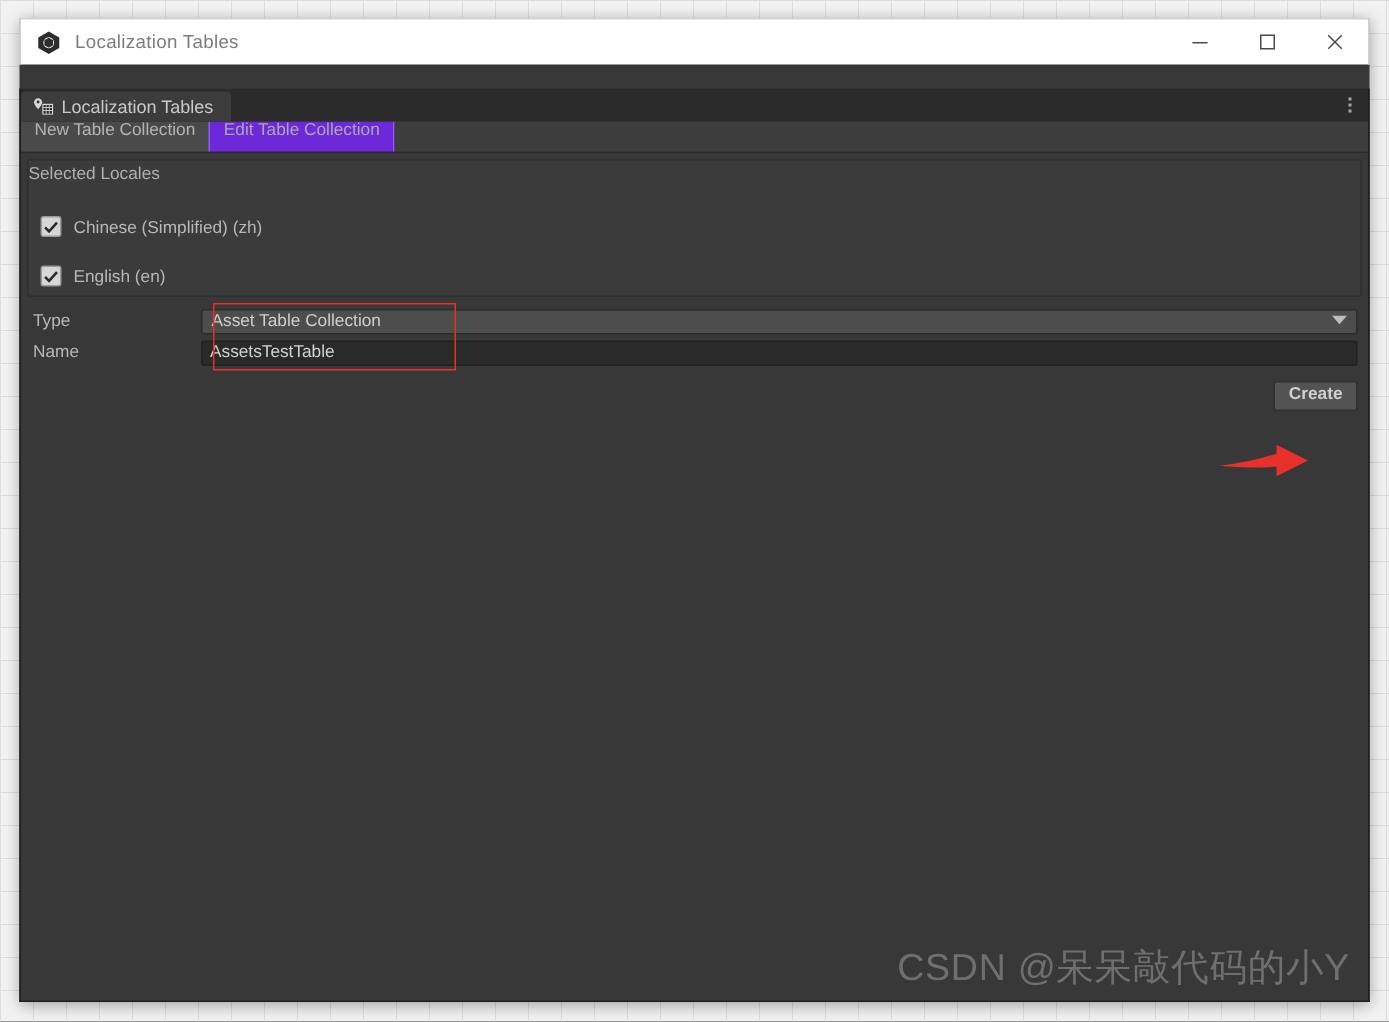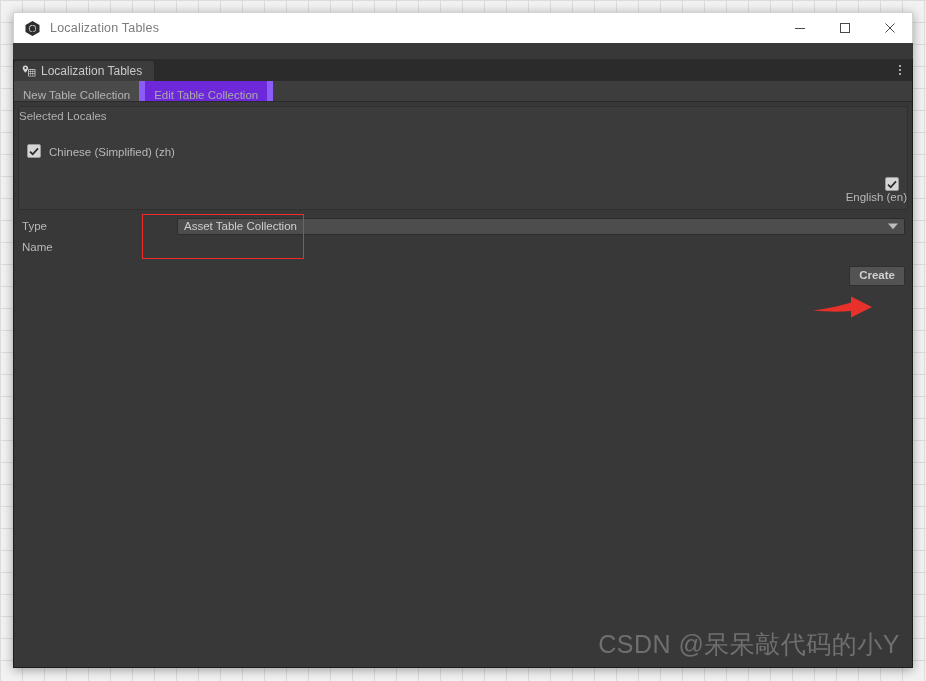--- a/index.html
+++ b/index.html
@@ -123,25 +123,25 @@
   .subtabs {
     height: 20px;
     background: #383838;
     display: flex;
     align-items: stretch;
     flex: 0 0 auto;
     border-bottom: 1px solid #2b2b2b;
   }
   .subtab {
     display: flex;
-    align-items: flex-end;
+    align-items: flex-start;
     padding: 0 9px;
     font-size: 11.5px;
     color: #b4b4b4;
-    border-right: 6px solid #8b5cf6;
+    border-right: 1px solid #8b5cf6;
     background: #4a4a4a;
     white-space: nowrap;
   }
   .subtab.inactive { background: #6d28d9; color: #aaaaaa; }
   .subtab-rest { flex: 1 1 auto; background: #3d3d3d; border-right: none; }
 
   
   .content {
     flex: 1 1 auto;
     background: #383838;
@@ -161,21 +161,21 @@
     padding: 3px 0 4px 0;
   }
   .locale-row {
     display: flex;
     align-items: flex-end;
     padding: 1px 0 1px 8px;
     font-size: 11.5px;
     color: #b8b8b8;
     margin-top: 17px;
   }
-  .locale-row:last-child { padding-bottom: 6px; flex-direction: column; }
+  .locale-row:last-child { padding-bottom: 6px; }
   .cbox {
     width: 12px; height: 12px;
     background: #d6d6d6;
     border: 1px solid #9a9a9a;
     border-radius: 2px;
     margin-right: 8px;
     display: flex;
     align-items: center;
     justify-content: center;
     flex: 0 0 auto;
@@ -208,21 +208,20 @@
     background: #4d4d4d;
     border: 1px solid #2c2c2c;
     border-radius: 2px;
     display: flex;
     align-items: center;
     box-sizing: border-box;
     font-size: 11.5px;
     color: #cfcfcf;
     padding-left: 6px;
     position: relative;
-    margin-left: 43px;
   }
   .dropdown .caret {
     position: absolute;
     right: 6px;
     top: 50%;
     transform: translateY(-50%);
   }
   .textfield {
     flex: 1 1 auto;
     margin-right: 7px;
@@ -394,20 +393,23 @@
             <span class="caret">
               <svg width="10" height="7" viewBox="0 0 10 7">
                   <polygon points="0,0.5 10,0.5 5,6.2" fill="#bdbdbd"></polygon>
                 </svg>
             </span>
           </div>
         </div>
 
         <div class="form-row">
           <div class="form-label">Name</div>
+          <div class="textfield">
+            <span>AssetsTestTable</span>
+          </div>
         </div>
 
         <div class="red-box" style="left:128px; top:-2px; width:162px; height:45px;"></div>
       </div>
 
       <div class="btn-row" style="margin-top:9px;">
         <div class="btn">Create</div>
       </div>
 
 

